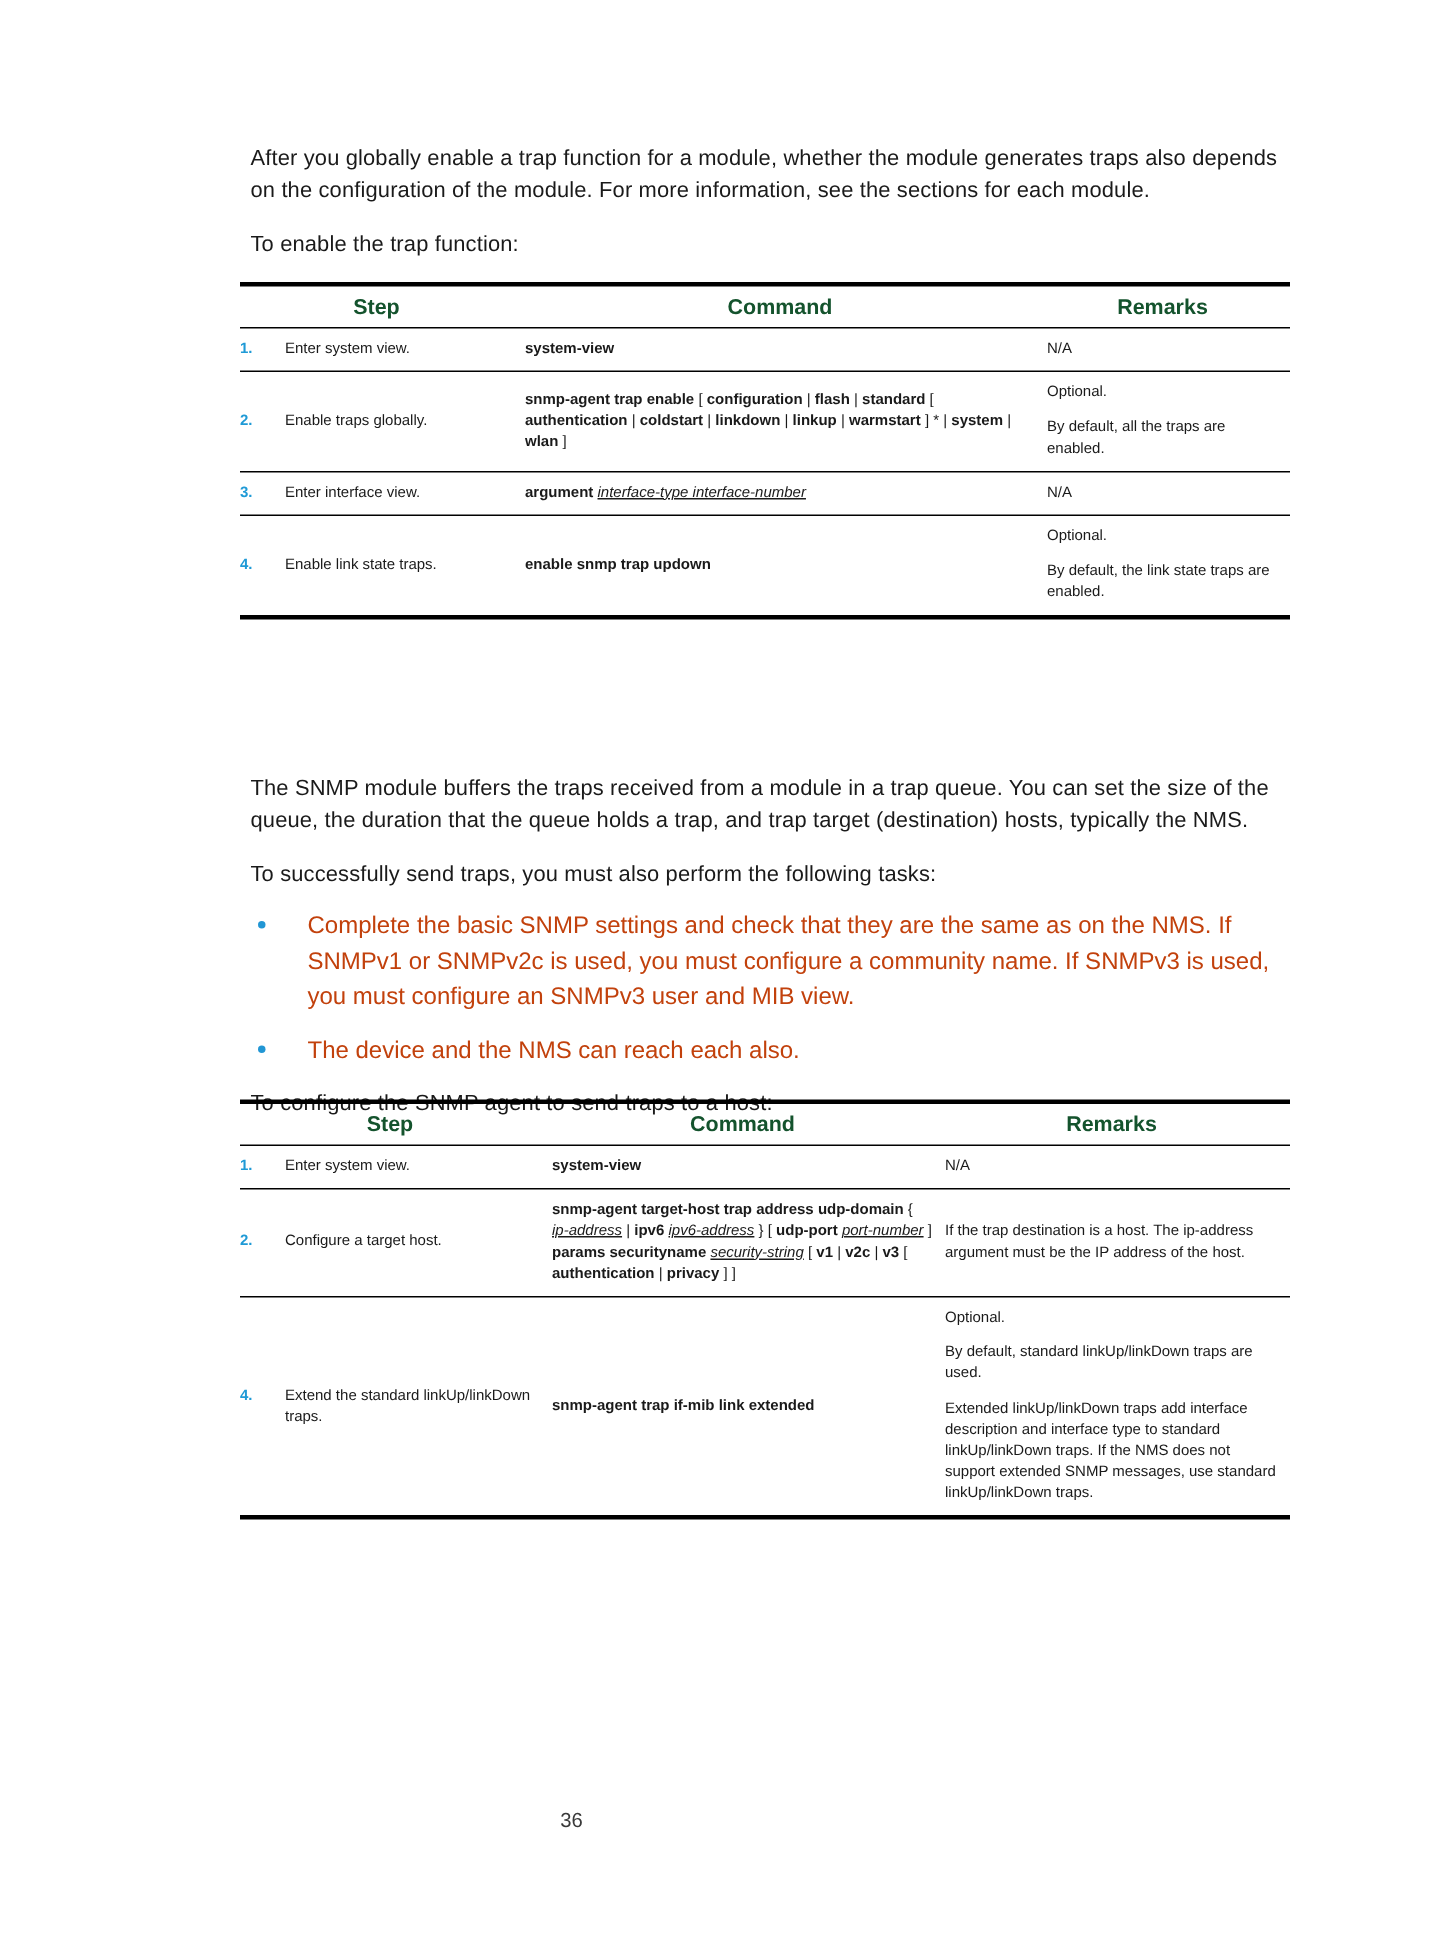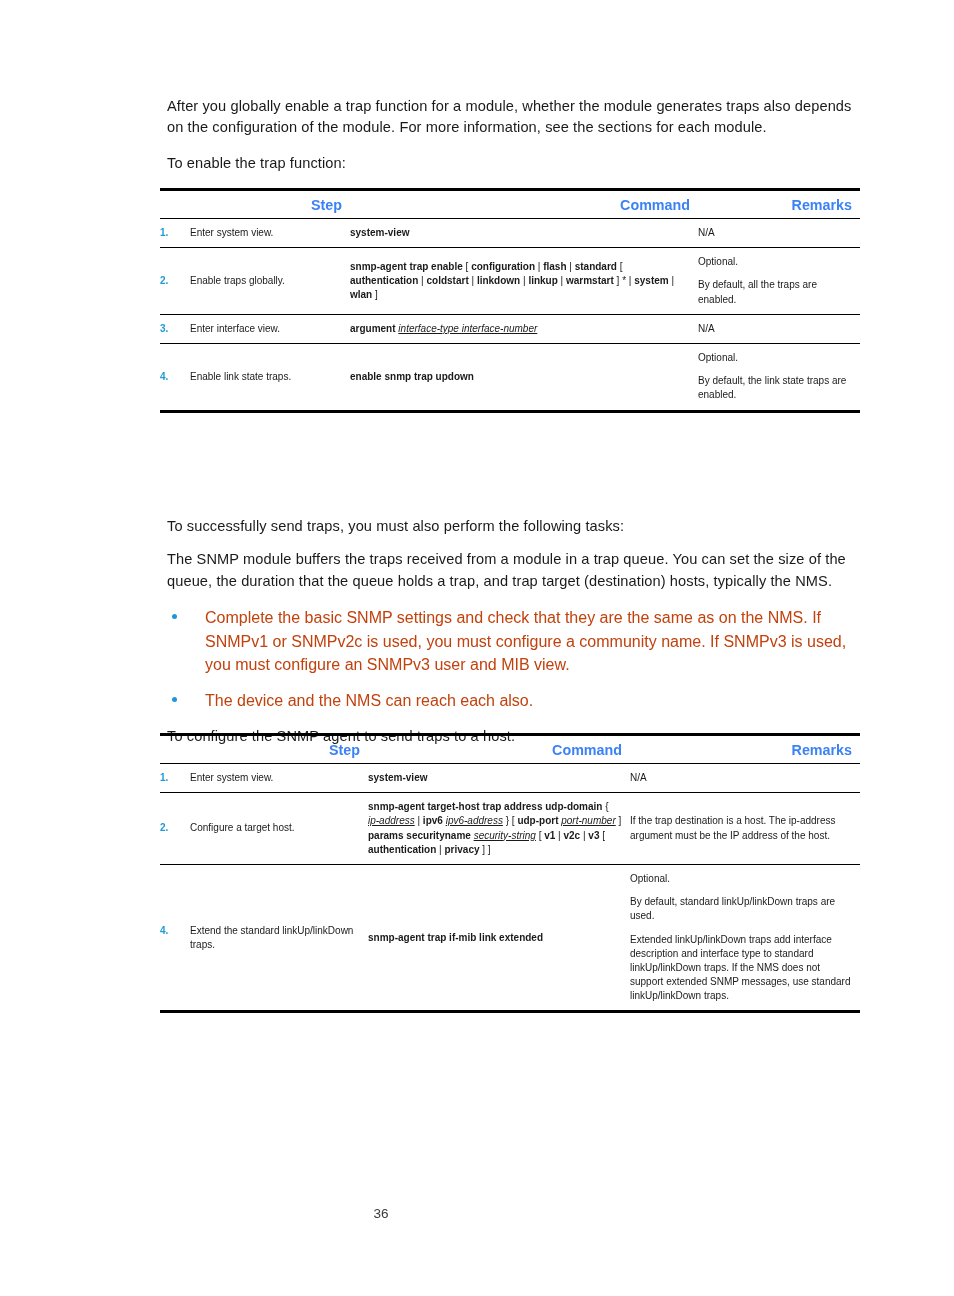--- a/index.html
+++ b/index.html
@@ -79,24 +79,24 @@
 
   
   table.cfg {
     position: absolute;
     border-collapse: collapse;
     width: 700px;
     left: 160px;
     table-layout: fixed;
   }
   table.cfg thead th {
-    text-align: right;
+    text-align: center;
     font-size: 14.3px;
     font-weight: bold;
-    color: #3b82f6;
+    color: #14532d;
     padding: 6px 8px 5px 0;
     border-bottom: 1.4px solid #000;
     vertical-align: bottom;
   }
   table.cfg thead tr th { border-top: 3.2px solid #000; }
   table.cfg tbody td {
     font-size: 10px;
     line-height: 1.42;
     vertical-align: middle;
     padding: 7px 8px 7px 0;
@@ -204,22 +204,22 @@
           <td class="remarks-cell">
             <span class="rblock">Optional.</span>
             <span class="rblock">By default, the link state traps are enabled.</span>
           </td>
         </tr>
       </tbody>
   </table>
 
 
   <div class="content" style="top:516px;">
+    <p class="para">The SNMP module buffers the traps received from a module in a trap queue. You can set the size of the queue, the duration that the queue holds a trap, and trap target (destination) hosts, typically the NMS.</p>
     <p class="para tight">To successfully send traps, you must also perform the following tasks:</p>
-    <p class="para">The SNMP module buffers the traps received from a module in a trap queue. You can set the size of the queue, the duration that the queue holds a trap, and trap target (destination) hosts, typically the NMS.</p>
     <ul class="bullets">
         <li>Complete the basic SNMP settings and check that they are the same as on the NMS. If SNMPv1 or SNMPv2c is used, you must configure a community name. If SNMPv3 is used, you must configure an SNMPv3 user and MIB view.</li>
         <li>The device and the NMS can reach each also.</li>
       </ul>
     <p class="para">To configure the SNMP agent to send traps to a host:</p>
   </div>
 
   <table class="cfg" id="table-send-traps">
     <colgroup>
       <col class="c-step">

